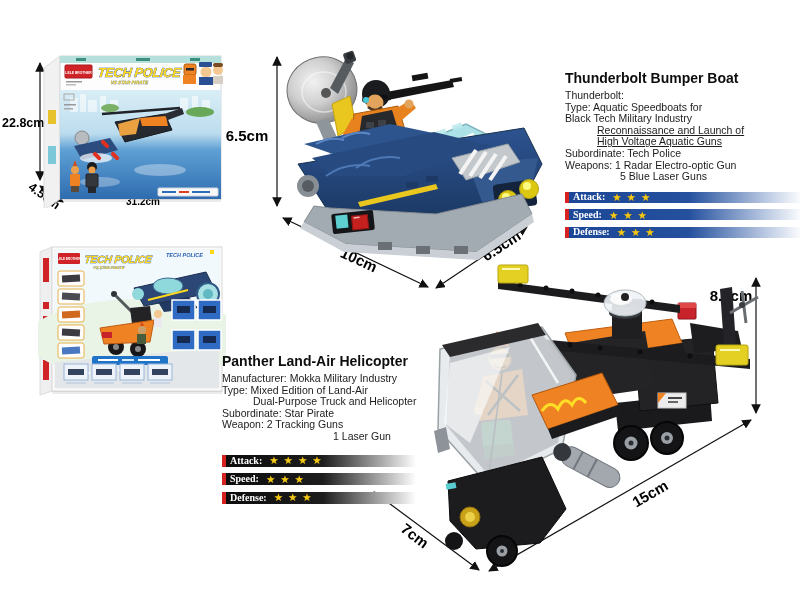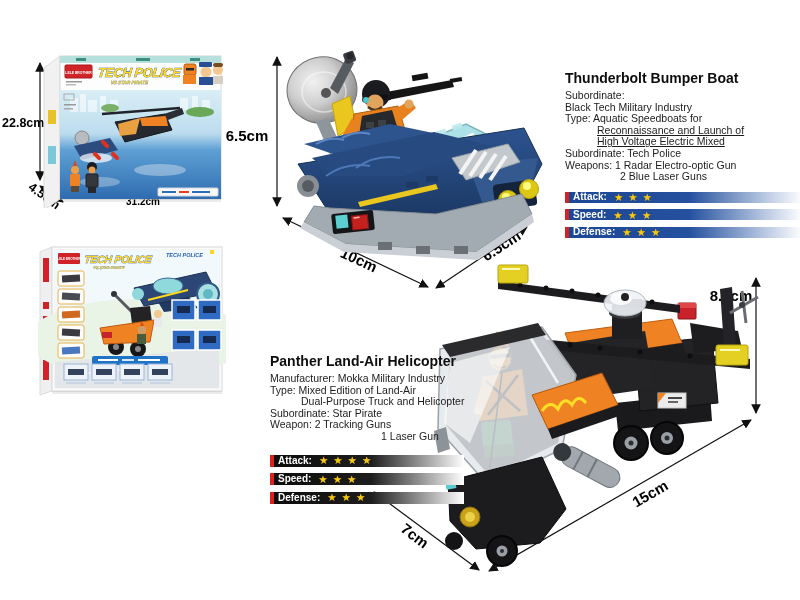--- a/index.html
+++ b/index.html
@@ -33,21 +33,21 @@
   }
   .rating-bar.blue{
     width:230px;
     background:linear-gradient(to right,#1c4796 0%,#24509e 52%,#b9c8e2 84%,#ffffff 100%);
   }
   .rating-bar.black{
     width:186px;height:12px;margin-bottom:6.5px;
     background:linear-gradient(to right,#0c0c0c 0%,#1d1d1d 52%,#a9a9a9 82%,#ffffff 100%);
   }
   .rb-label{
-    color:#fff;font-weight:bold;font-size:10px;line-height:1;padding-right:7px;white-space:nowrap;
+    color:#fff;font-weight:bold;font-size:10px;line-height:1;padding-right:7px;white-space:nowrap;font-family:Liberation Serif, serif;
   }
   .rb-stars{
     color:#f5c816;font-size:10.5px;line-height:1;letter-spacing:1px;white-space:nowrap;
     text-shadow:0 0 1px rgba(120,90,0,.6);
   }
   svg{display:block;}
 </style>
 </head>
 <body>
 
@@ -507,45 +507,45 @@
       <circle cx="64" cy="288" r="9" fill="#141416"></circle>
       <circle cx="112" cy="298" r="15" fill="#141416" stroke="#060606" stroke-width="2"></circle>
       <circle cx="112" cy="298" r="5.5" fill="#9aa0a6"></circle>
         <circle cx="112" cy="298" r="2" fill="#2a2e32"></circle>
     </g>
     <polygon points="44,178 56,174 60,196 48,200" fill="#8d9398"></polygon>
   </svg>
 
   <div class="spec-block" style="left:565px;top:70px;width:235px;">
     <div class="spec-title">Thunderbolt Bumper Boat</div>
-    <div class="spec-line">Subordinate:</div>
+    <div class="spec-line">Thunderbolt:</div>
+    <div class="spec-line">Type: Aquatic Speedboats for</div>
     <div class="spec-line">Black Tech Military Industry</div>
-    <div class="spec-line">Type: Aquatic Speedboats for</div>
     <div class="spec-line ind-32">Reconnaissance and Launch of</div>
-    <div class="spec-line ind-32">High Voltage Electric Mixed</div>
+    <div class="spec-line ind-32">High Voltage Aquatic Guns</div>
     <div class="spec-line">Subordinate: Tech Police</div>
     <div class="spec-line">Weapons: 1 Radar Electro-optic Gun</div>
-    <div class="spec-line ind-55">2 Blue Laser Guns</div>
+    <div class="spec-line ind-55">5 Blue Laser Guns</div>
     <div class="ratings">
       <div class="rating-bar blue">
         <span class="rb-label">Attack:</span>
         <span class="rb-stars">★ ★ ★</span>
       </div>
       <div class="rating-bar blue">
         <span class="rb-label">Speed:</span>
         <span class="rb-stars">★ ★ ★</span>
       </div>
       <div class="rating-bar blue">
         <span class="rb-label">Defense:</span>
         <span class="rb-stars">★ ★ ★</span>
       </div>
     </div>
   </div>
 
-  <div class="spec-block" style="left:222px;top:353px;width:235px;margin-left:48px;">
+  <div class="spec-block" style="left:222px;top:353px;width:235px;">
     <div class="spec-title">Panther Land-Air Helicopter</div>
     <div class="spec-line">Manufacturer: Mokka Military Industry</div>
     <div class="spec-line">Type: Mixed Edition of Land-Air</div>
     <div class="spec-line ind-31">Dual-Purpose Truck and Helicopter</div>
     <div class="spec-line">Subordinate: Star Pirate</div>
     <div class="spec-line">Weapon: 2 Tracking Guns</div>
     <div class="spec-line ind-45">1 Laser Gun</div>
     <div class="ratings" style="margin-top:12px;">
       <div class="rating-bar black">
         <span class="rb-label">Attack:</span>

